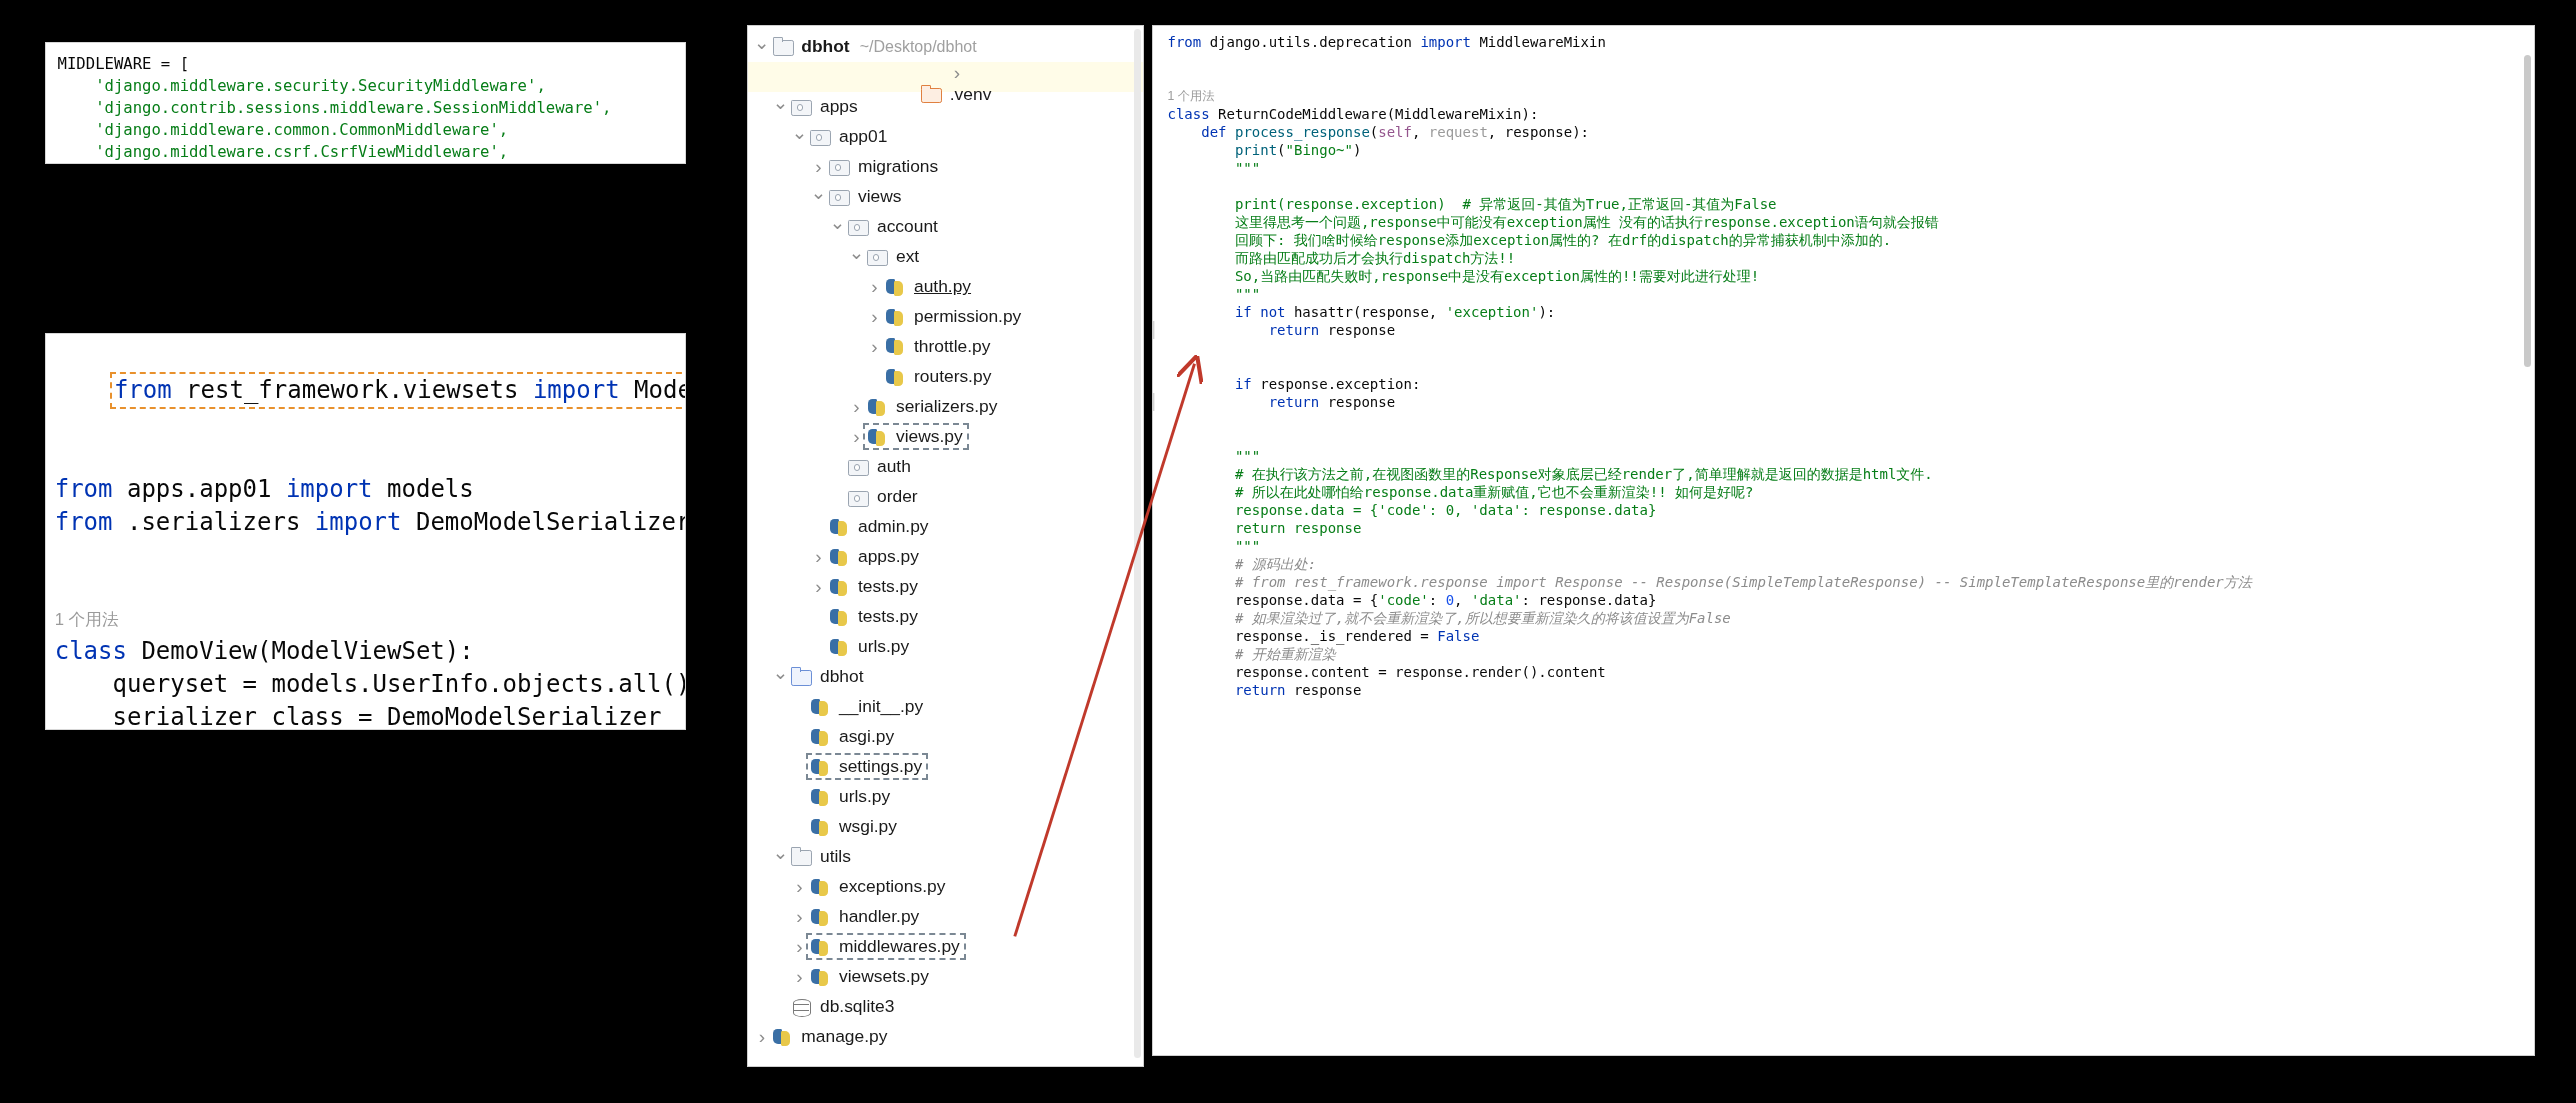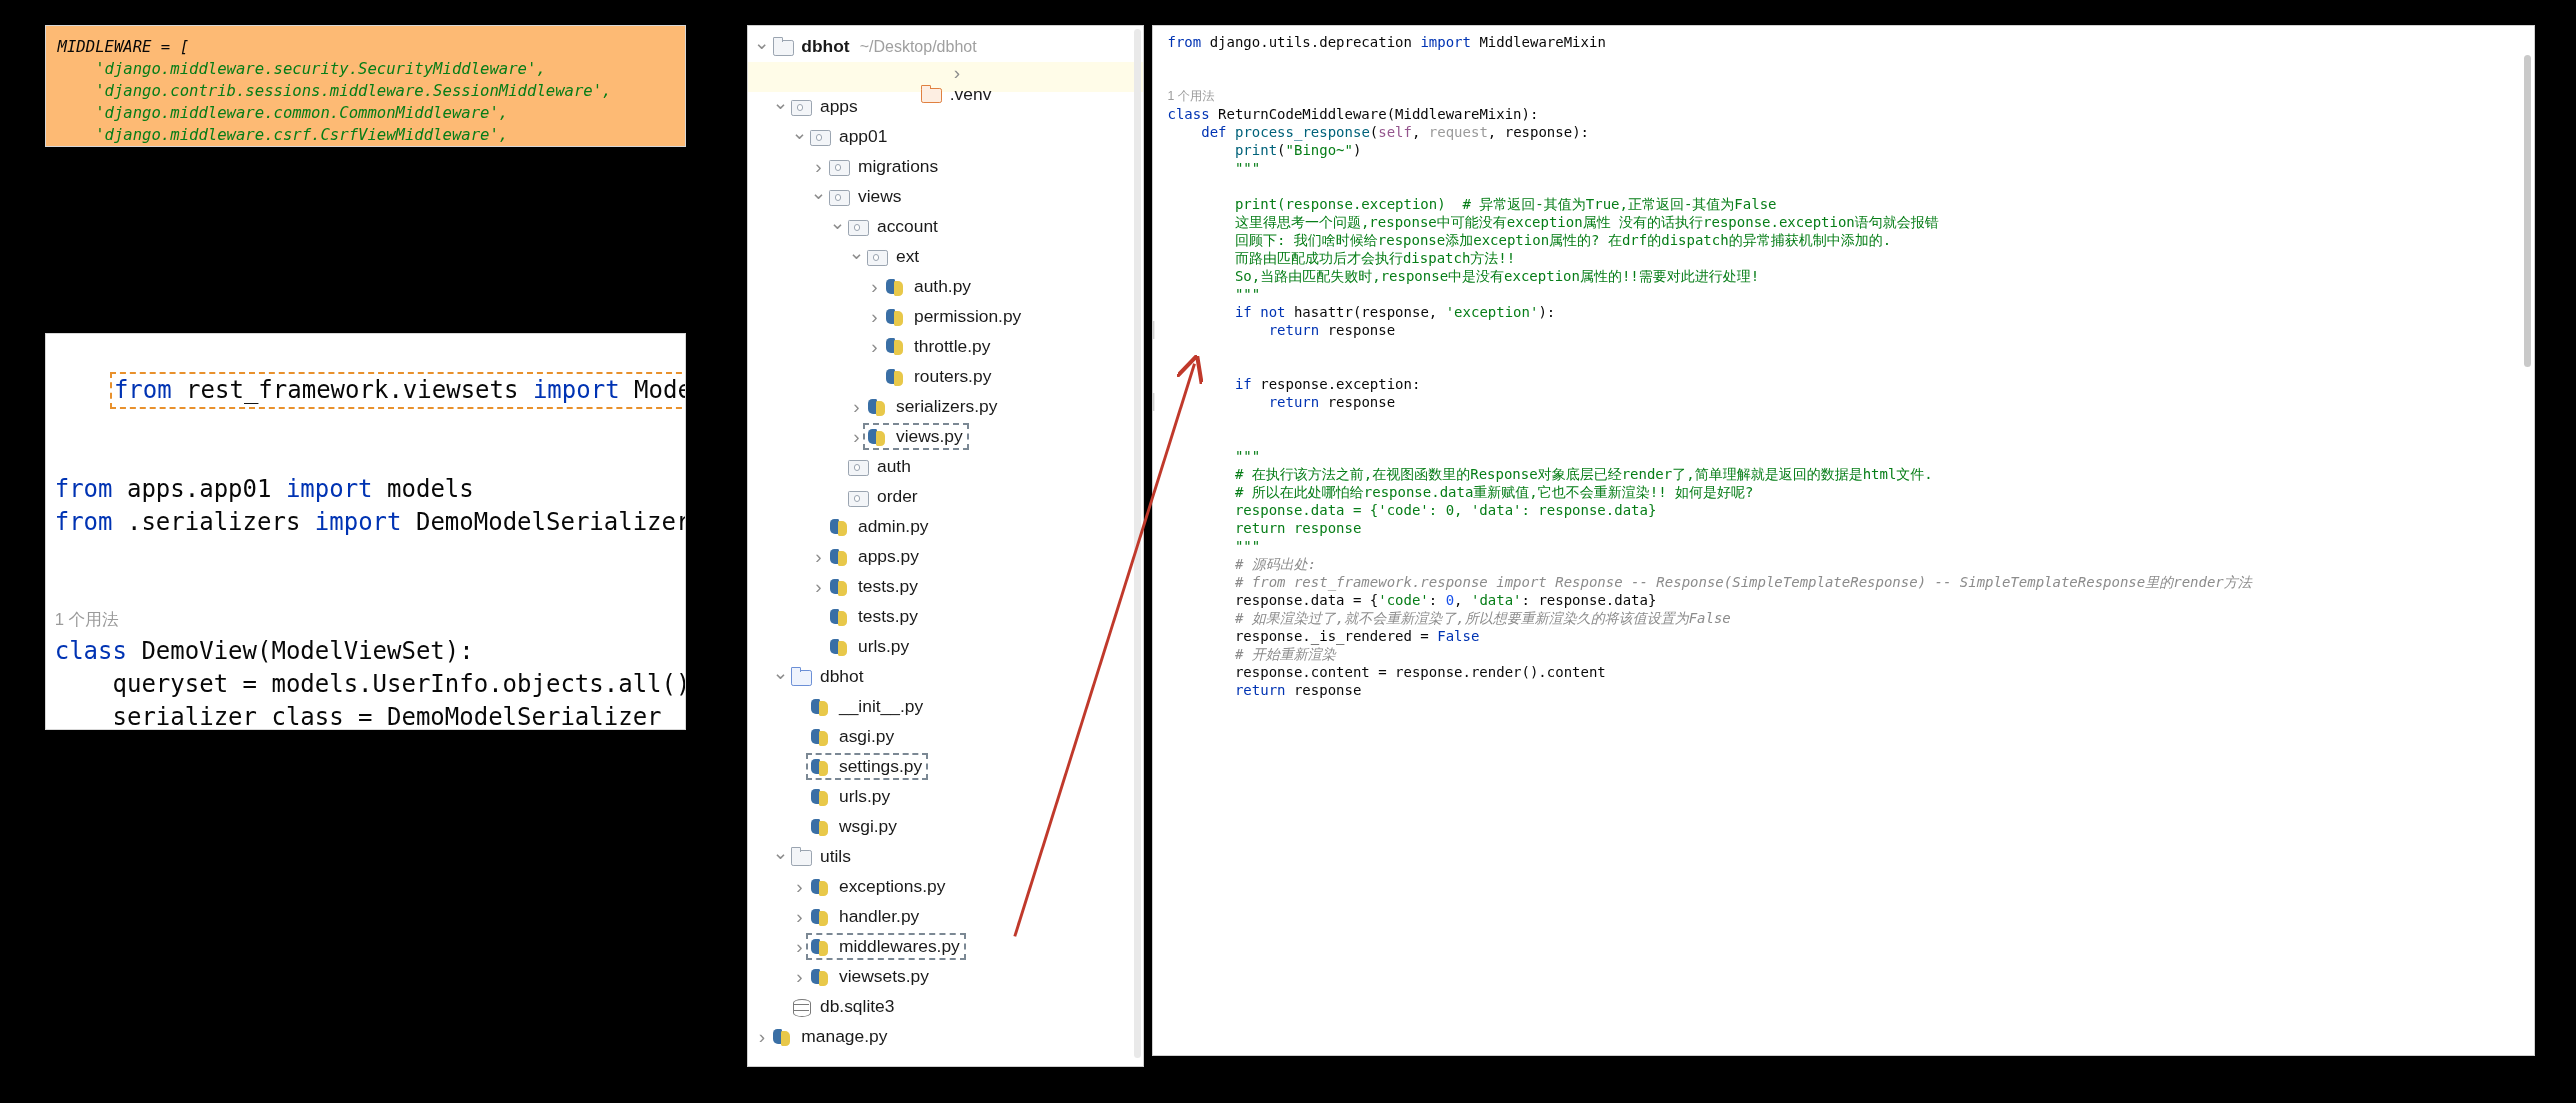--- a/index.html
+++ b/index.html
@@ -10,25 +10,24 @@
   .str{color:#067d17;}
   .cmt{color:#8c8c8c;font-style:italic;}
   .fn{color:#00627a;}
   .self{color:#94558d;}
   .param{color:#9a9a9a;}
   .num{color:#1750eb;}
   .plain{color:#080808;}
 
   
   #panel-middleware{
-    position:absolute;left:45px;top:25px;width:639px;height:120px;
-    background:#fdba74;border:0.7px solid #d7d7d7;
+    position:absolute;left:45px;top:42px;width:639px;height:120px;
+    background:#ffffff;border:0.7px solid #d7d7d7;
     box-shadow:0 0.7px 3.6px rgba(0,0,0,.25);
     overflow:hidden;
-    font-style:italic;
   }
   #panel-middleware .codeline{
     font-family:"DejaVu Sans Mono","Liberation Mono",monospace;
     font-size:15.6px;line-height:22px;white-space:pre;padding-left:11.6px;
   }
   .hl-orange{
     display:inline-block;
     outline:2.9px dashed #e8912d;outline-offset:0.7px;
     padding:0 1.4px;
   }
@@ -249,21 +248,21 @@
       </div>
       <div class="tree-row" style="padding-left: 99px;">
         <span class="chev open"></span>
         <span style="display: flex; align-items: center;">
           <span class="ficon ic-package"></span>
           <span class="tree-label">ext</span>
         </span>
       </div>
       <div class="tree-row" style="padding-left: 117px;">
         <span class="chev closed"></span>
-        <span style="display: flex; align-items: center;">
+        <span style="display: flex; align-items: center; text-decoration: underline;">
           <span class="ficon ic-py"></span>
           <span class="tree-label">auth.py</span>
         </span>
       </div>
       <div class="tree-row" style="padding-left: 117px;">
         <span class="chev closed"></span>
         <span style="display: flex; align-items: center;">
           <span class="ficon ic-py"></span>
           <span class="tree-label">permission.py</span>
         </span>

